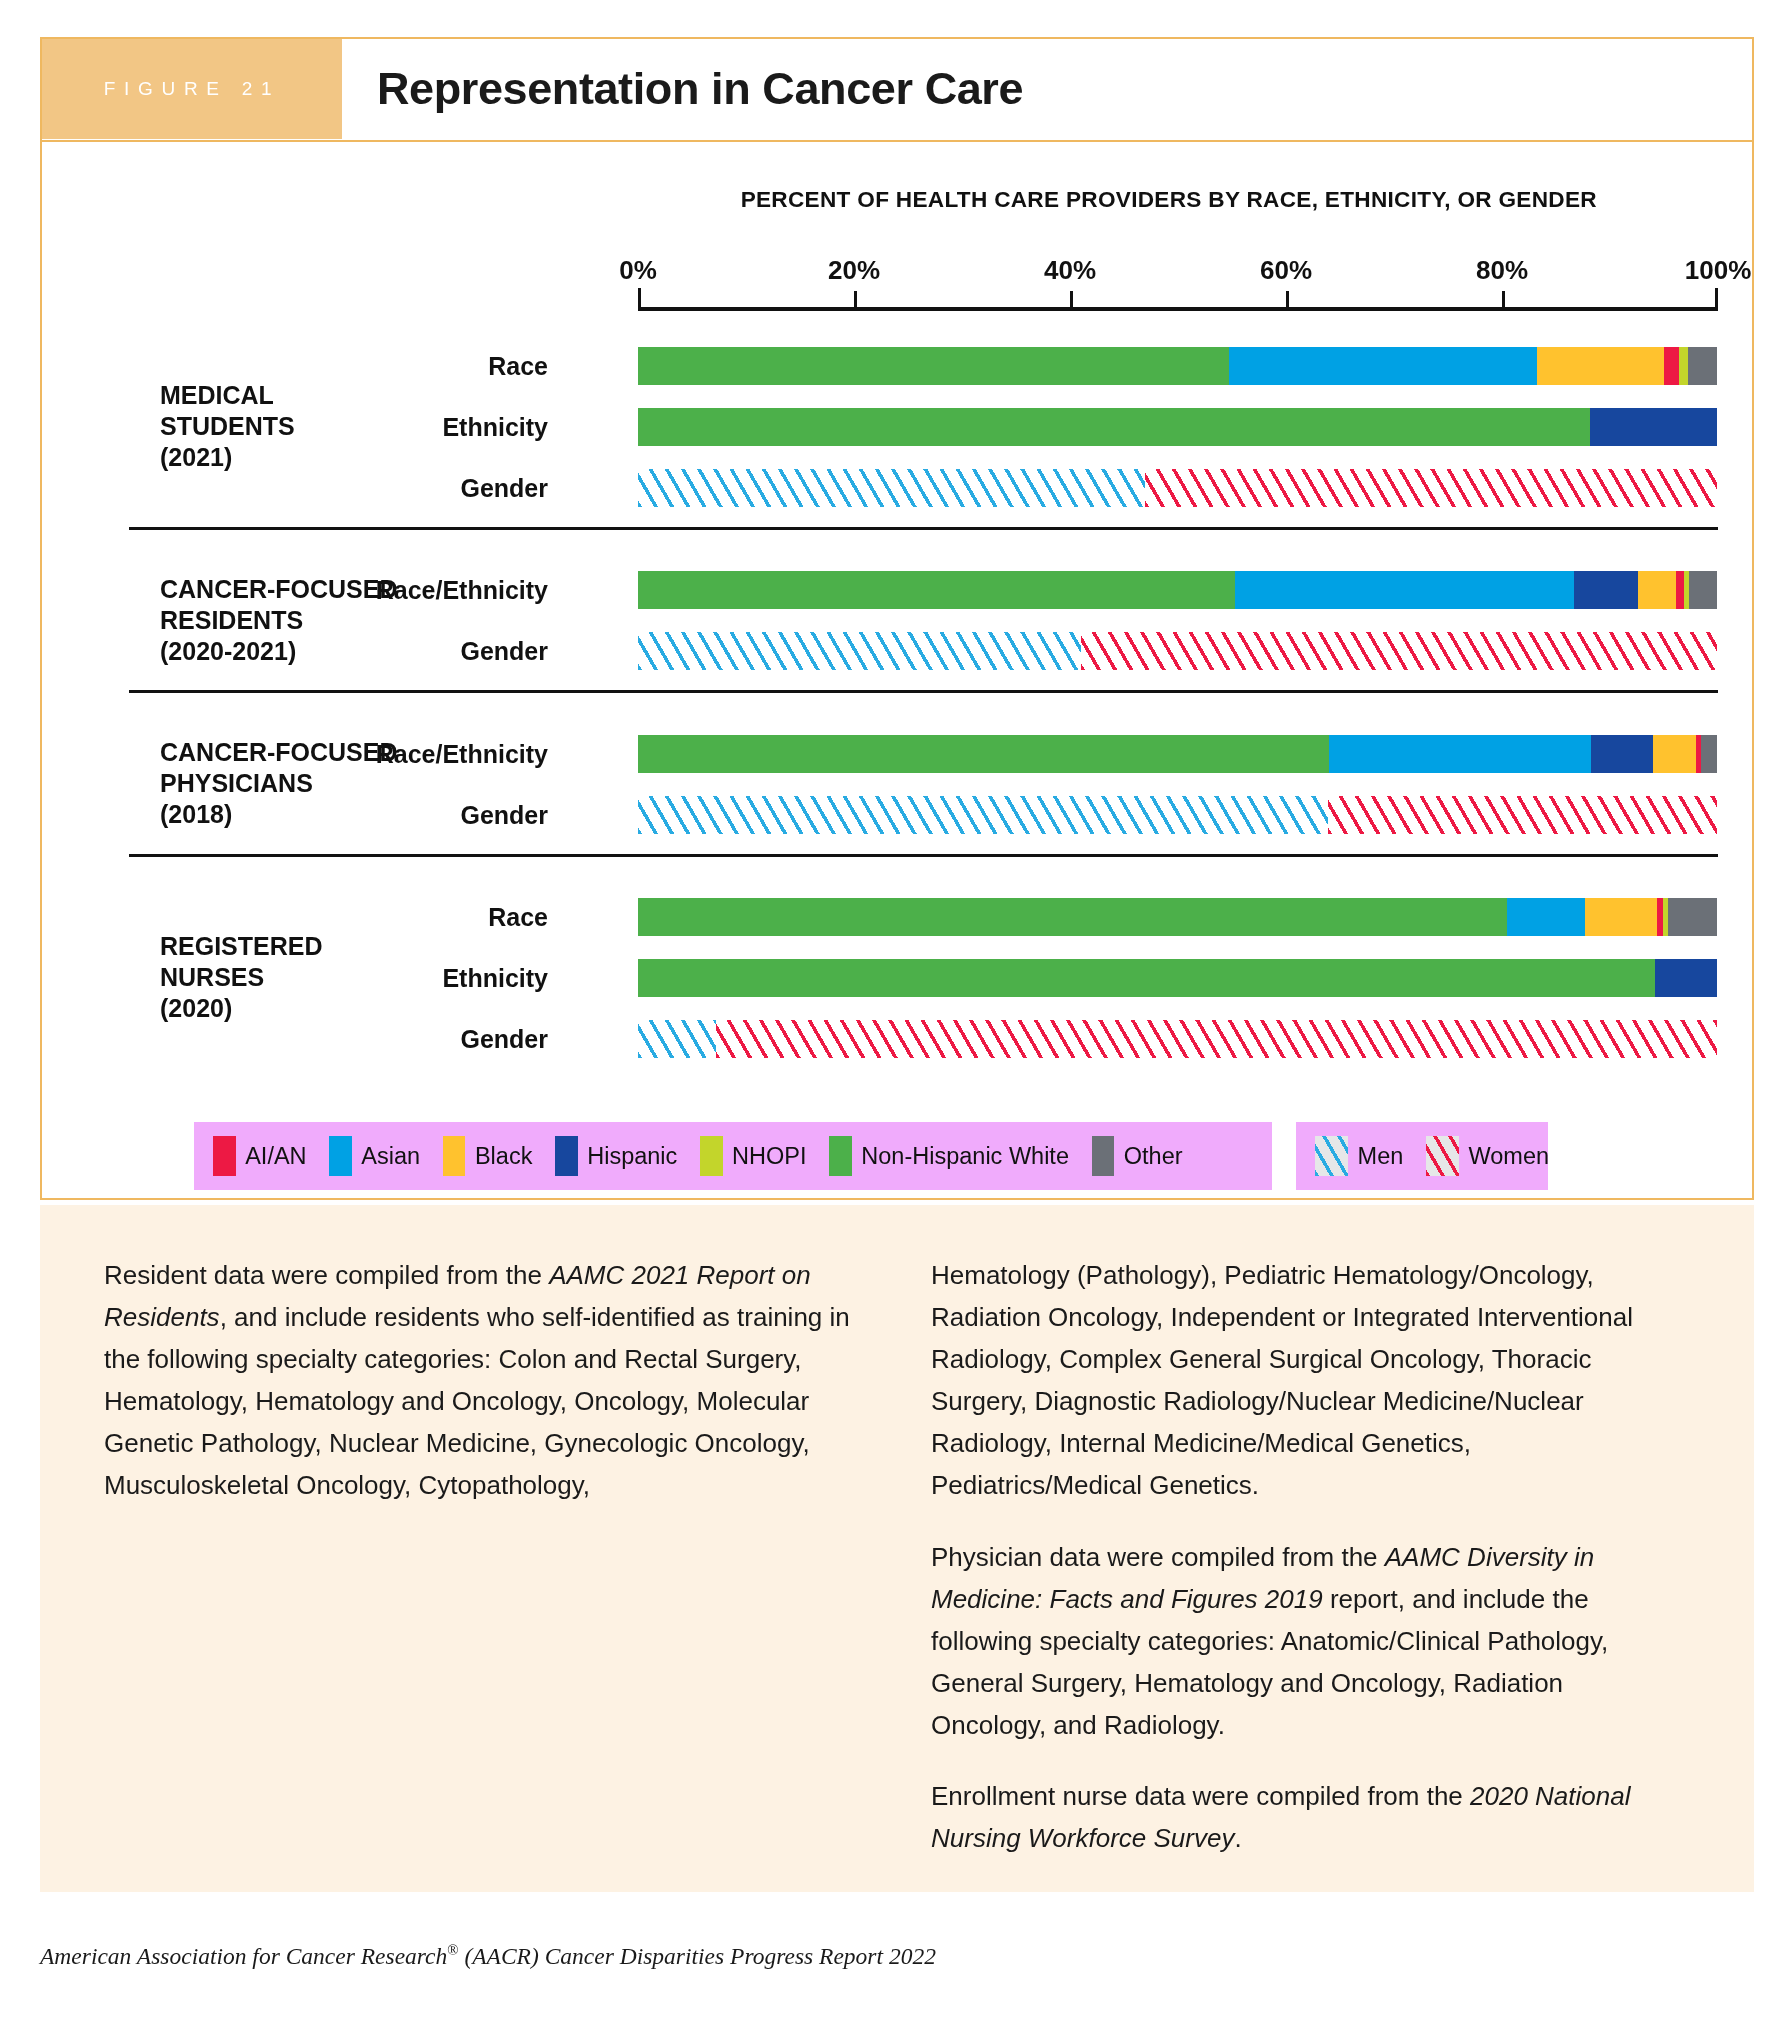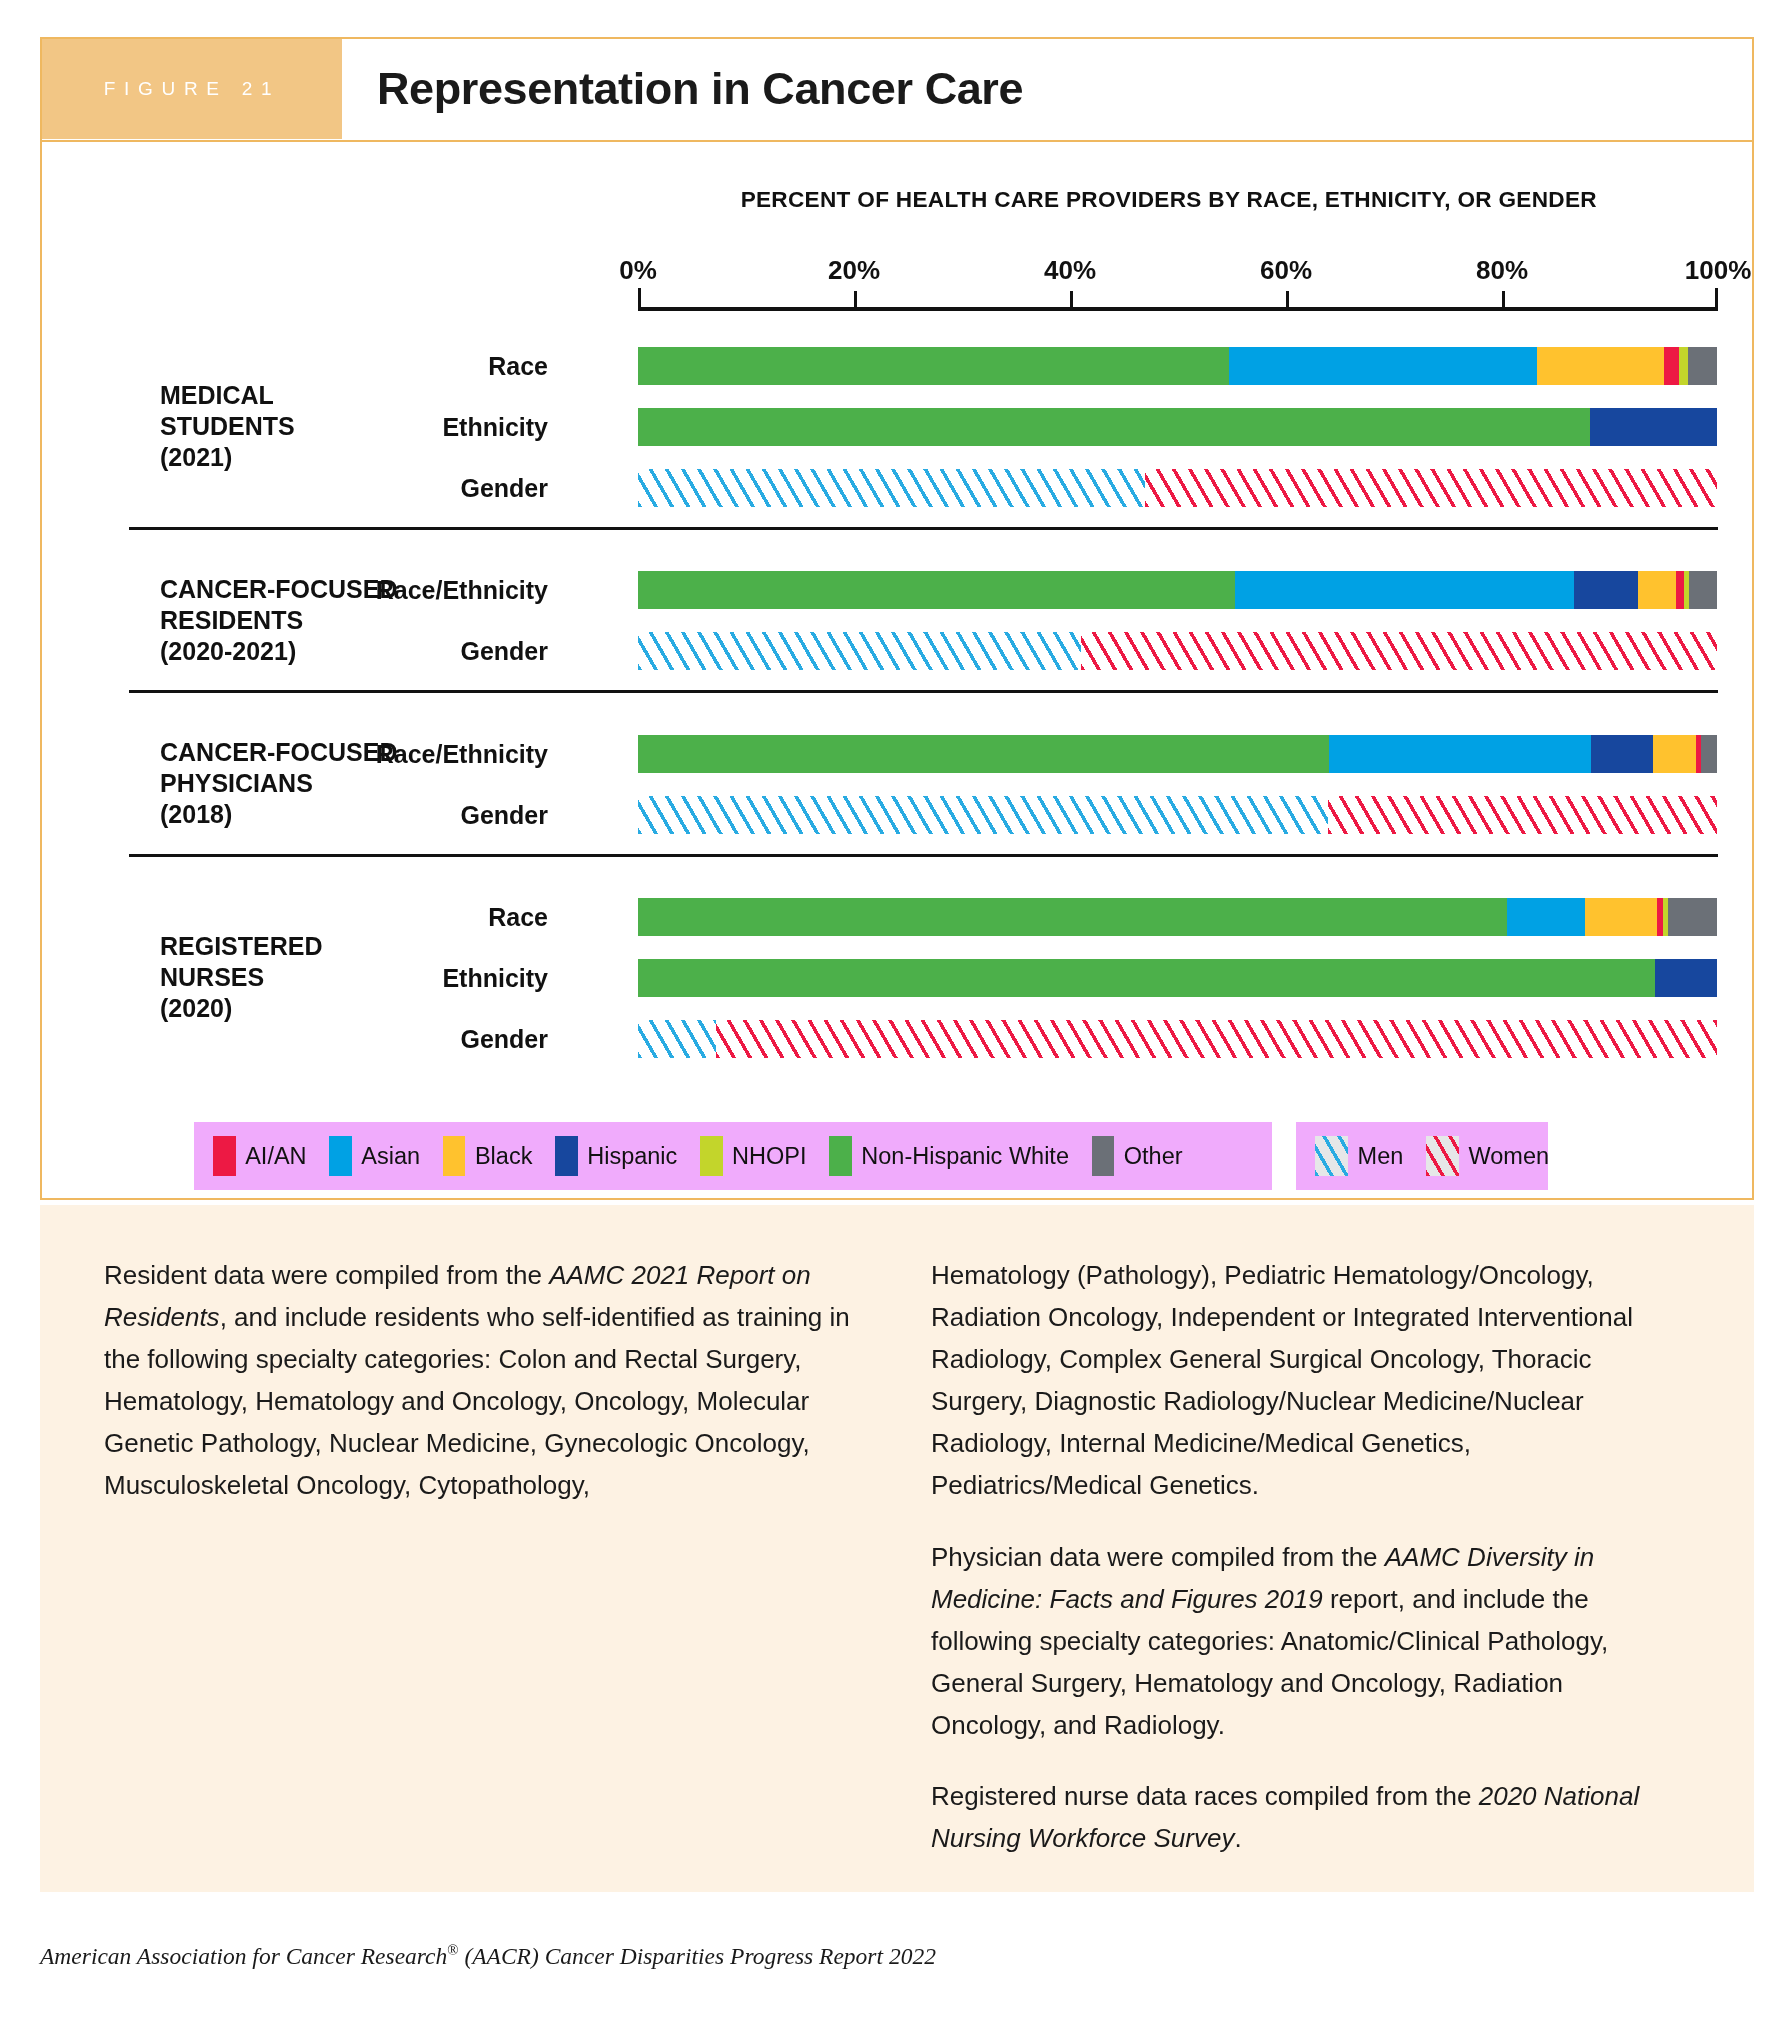--- a/index.html
+++ b/index.html
@@ -305,21 +305,21 @@
     </div>
   </div>
 
   <div class="caption-panel">
     <div class="cap-col" id="cap-left">
         <p class="cap-p"><span>Resident data were compiled from the </span><i>AAMC 2021 Report on Residents</i><span>, and include residents who self-identified as training in the following specialty categories: Colon and Rectal Surgery, Hematology, Hematology and Oncology, Oncology, Molecular Genetic Pathology, Nuclear Medicine, Gynecologic Oncology, Musculoskeletal Oncology, Cytopathology,</span></p>
       </div>
     <div class="cap-col" id="cap-right">
         <p class="cap-p"><span>Hematology (Pathology), Pediatric Hematology/Oncology, Radiation Oncology, Independent or Integrated Interventional Radiology, Complex General Surgical Oncology, Thoracic Surgery, Diagnostic Radiology/Nuclear Medicine/Nuclear Radiology, Internal Medicine/Medical Genetics, Pediatrics/Medical Genetics.</span></p>
         <p class="cap-p"><span>Physician data were compiled from the </span><i>AAMC Diversity in Medicine: Facts and Figures 2019</i><span> report, and include the following specialty categories: Anatomic/Clinical Pathology, General Surgery, Hematology and Oncology, Radiation Oncology, and Radiology.</span></p>
-        <p class="cap-p"><span>Registered nurse data races compiled from the </span><i>2020 National Nursing Workforce Survey</i><span>.</span></p>
+        <p class="cap-p"><span>Enrollment nurse data were compiled from the </span><i>2020 National Nursing Workforce Survey</i><span>.</span></p>
       </div>
   </div>
 
   <div class="source-note">
     <span>American Association for Cancer Research</span><sup>®</sup><span> (AACR) Cancer Disparities Progress Report 2022</span>
   </div>
 
 </div>
 
 

